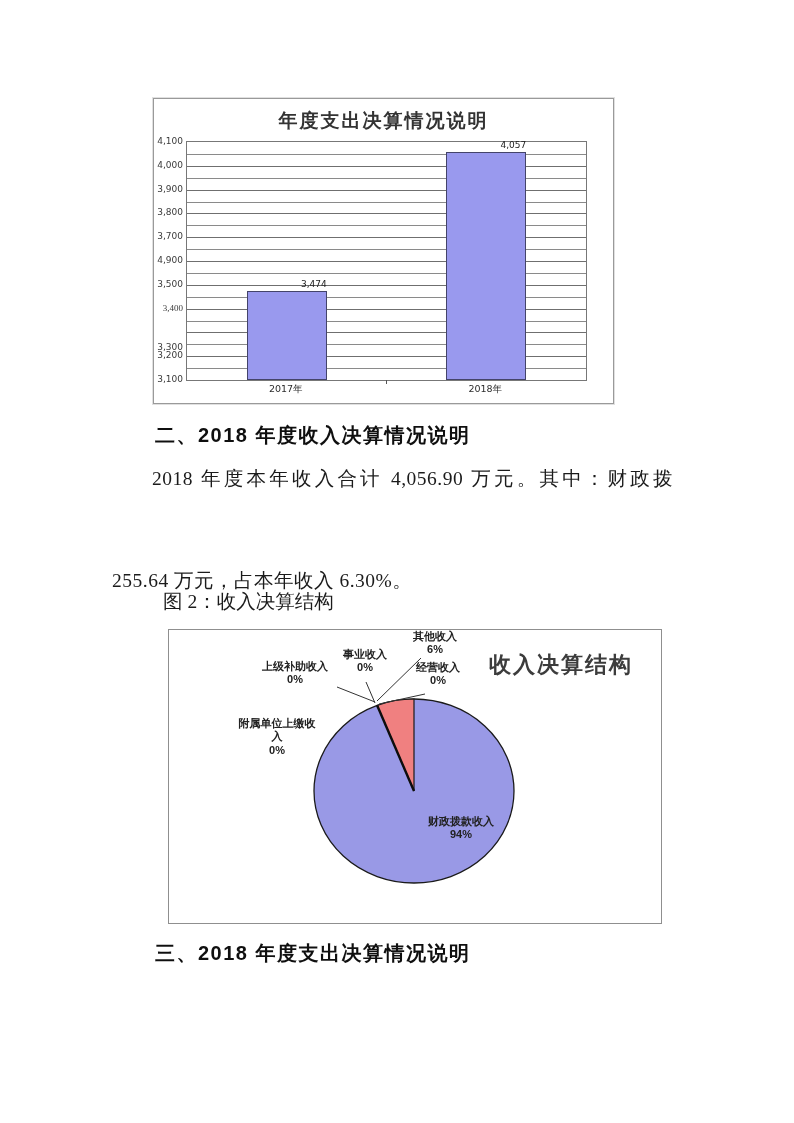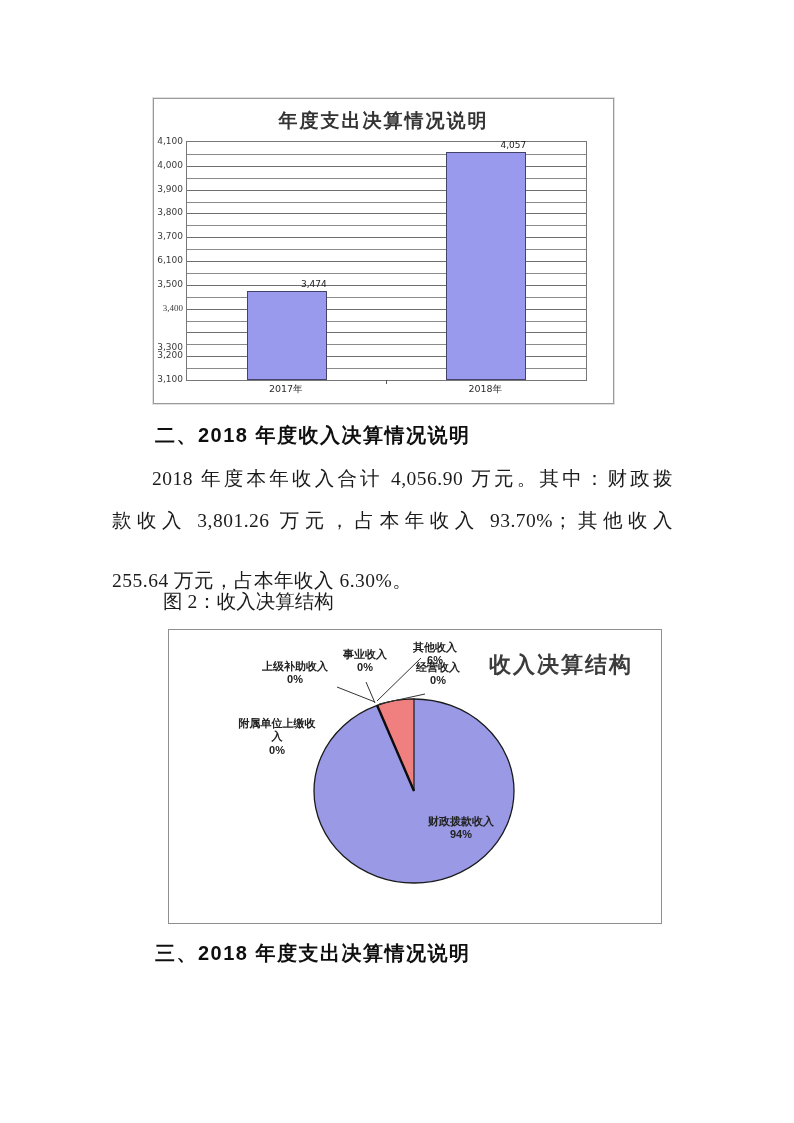--- a/index.html
+++ b/index.html
@@ -54,21 +54,21 @@
 <div class="page">
 
   <div class="bar-fig">
     <div class="bar-title">年度支出决算情况说明</div>
     <div class="yaxis">
         <div class="ytick" style="top: 233px;">3,100</div>
         <div class="ytick" style="top: 209.2px;">3,200</div>
         <div class="ytick" style="top: 185.4px; margin-top: 16px;">3,300</div>
         <div class="ytick" style="top: 161.6px; font-family: Liberation Serif, serif;">3,400</div>
         <div class="ytick" style="top: 137.8px;">3,500</div>
-        <div class="ytick" style="top: 114px;">6,100</div>
+        <div class="ytick" style="top: 114px;">4,900</div>
         <div class="ytick" style="top: 90.2px;">3,700</div>
         <div class="ytick" style="top: 66.4px;">3,800</div>
         <div class="ytick" style="top: 42.6px;">3,900</div>
         <div class="ytick" style="top: 18.8px;">4,000</div>
         <div class="ytick" style="top: -5px;">4,100</div>
       </div>
     <div class="bar-plot">
         <div class="gridline" style="top: 226.1px;"></div>
         <div class="gridline major" style="top: 214.2px;"></div>
         <div class="gridline" style="top: 202.3px;"></div>
@@ -96,21 +96,20 @@
       </div>
     <div class="xaxis">
         <div class="xtick" style="left: 59.75px;">2017年</div>
         <div class="xtick" style="left: 259.25px;">2018年</div>
       </div>
   </div>
 
   <div class="h-sec" style="left:155px;top:422px;">二、2018 年度收入决算情况说明</div>
 
   <div class="para-line just indent" style="top:465px;">2018 年度本年收入合计 4,056.90 万元。其中：财政拨</div>
-  <div class="para-line just" style="top:507px;">款收入 3,801.26 万元，占本年收入 93.70%；其他收入</div>
   <div class="para-line" style="top:567px;">255.64 万元，占本年收入 6.30%。</div>
 
   <div class="caption" style="top:588px;">图 2：收入决算结构</div>
 
   <div class="pie-fig">
     <svg class="pie-svg" width="492" height="293">
       <ellipse cx="245" cy="161" rx="100" ry="92" fill="#9999e6" stroke="#1a1a1a" stroke-width="1.3"></ellipse>
       <g id="pie-dynamic">
           <path d="M245,161 L245,69 A100,92 0 0 0 208.19,75.46 Z" fill="#f08080" stroke="#1a1a1a" stroke-width="1.2"></path>
           <line x1="245" y1="161" x2="208.19" y2="75.46" stroke="#0d0d0d" stroke-width="2.4"></line>
@@ -124,21 +123,21 @@
     <div class="pie-title">收入决算结构</div>
 
     <div class="pie-lbl" style="left:76px;top:30px;width:100px;">
       <span>上级补助收入</span>
       <span>0%</span>
     </div>
     <div class="pie-lbl" style="left:156px;top:18px;width:80px;">
       <span>事业收入</span>
       <span>0%</span>
     </div>
-    <div class="pie-lbl" style="left:226px;top:11px;width:80px;">
+    <div class="pie-lbl" style="left:226px;top:0;width:80px;">
       <span>其他收入</span>
       <span>6%</span>
     </div>
     <div class="pie-lbl" style="left:229px;top:31px;width:80px;">
       <span>经营收入</span>
       <span>0%</span>
     </div>
     <div class="pie-lbl lbl-fushu" style="left:69px;top:87px;width:78px;">
       <span>附属单位上缴收入</span>
       <span>0%</span>

